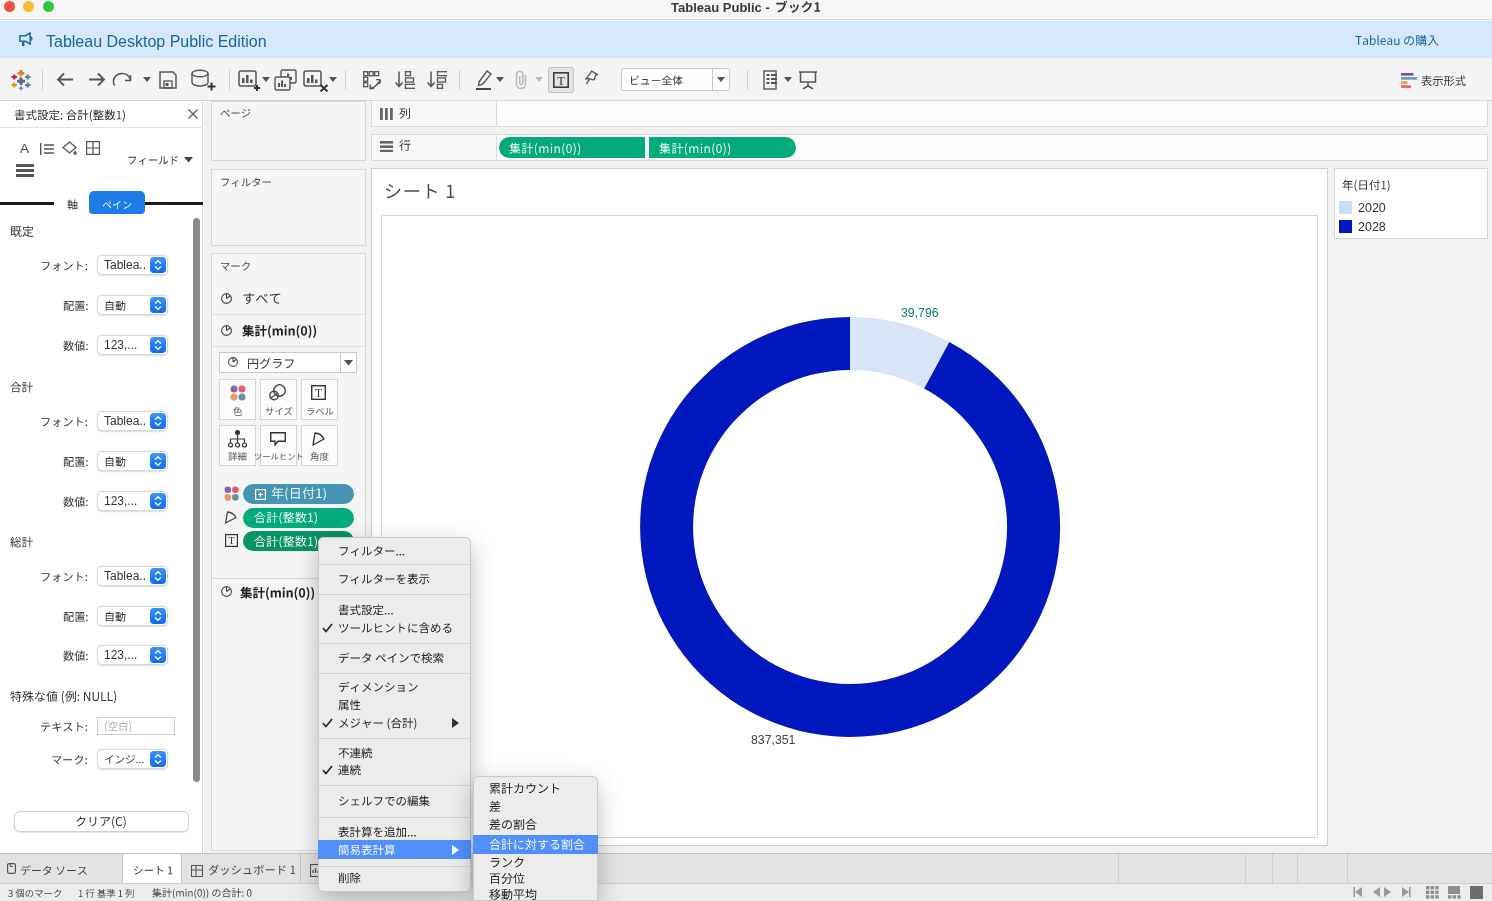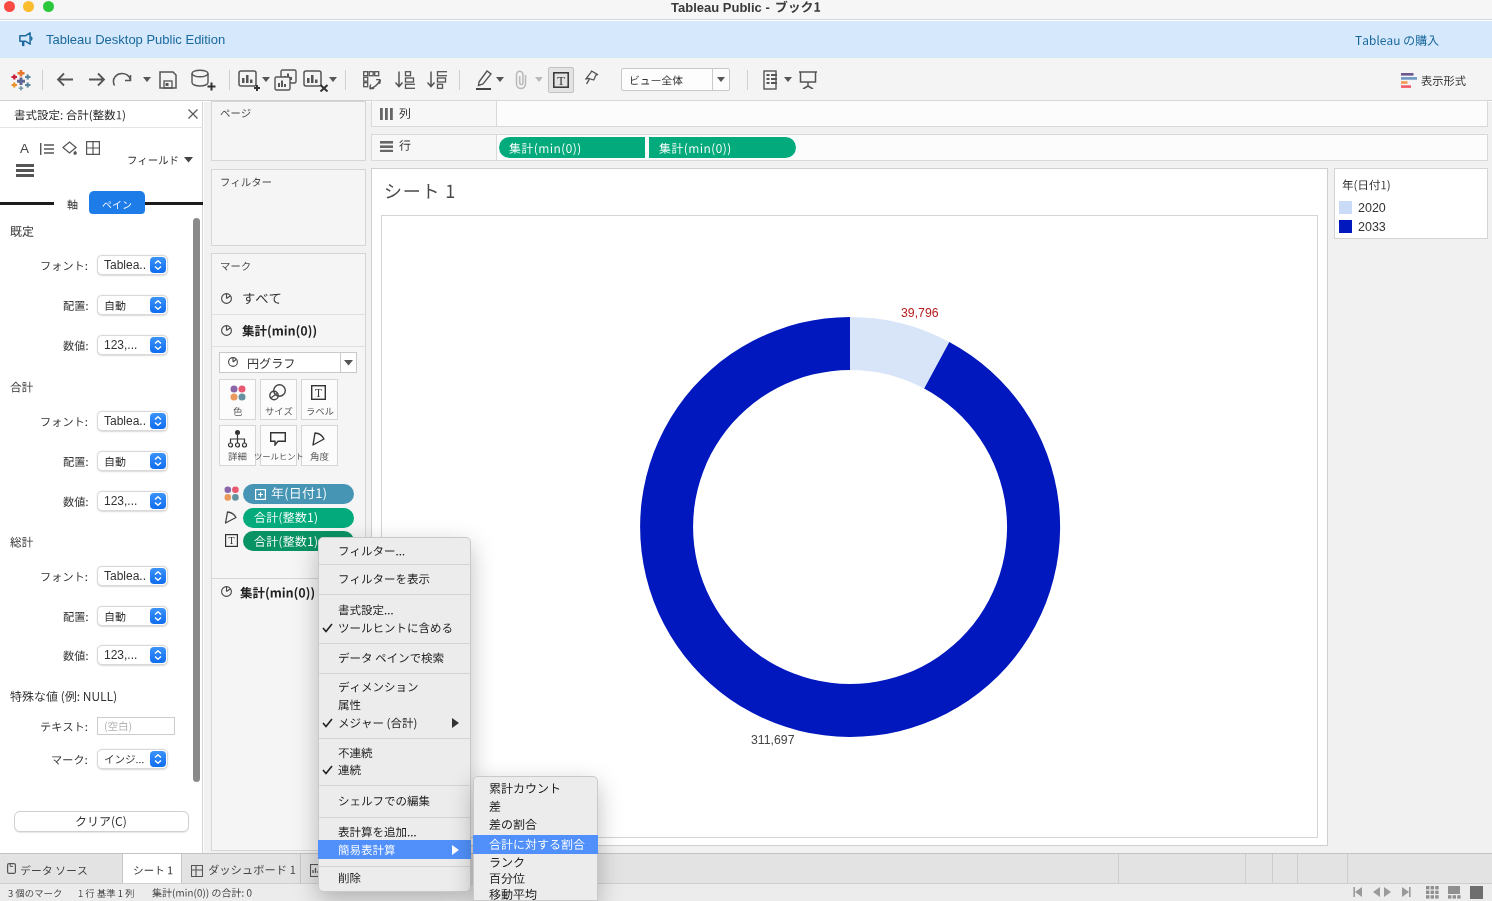--- a/index.html
+++ b/index.html
@@ -14,21 +14,21 @@
 <div style="position:absolute;left:671.024px;top:1px;font-size:13px;color:#3a3a3a;font-weight:700;white-space:nowrap;">Tableau Public -&nbsp;</div>
 <svg style="position:absolute;left:775.0px;top:-2.8px;overflow:visible" width="46" height="19">
       <path transform="translate(0,14.8)" d="M9.7 -10.8Q9.9 -10.5 10.1 -10.2Q10.3 -9.9 10.4 -9.6Q10.6 -9.3 10.7 -9.1L9.6 -8.7Q9.5 -8.9 9.3 -9.2Q9.2 -9.5 9 -9.8Q8.8 -10.1 8.7 -10.4ZM11.5 -11.1Q11.7 -10.9 11.9 -10.6Q12.1 -10.3 12.2 -10Q12.4 -9.7 12.5 -9.4L11.5 -9Q11.3 -9.4 11 -9.8Q10.7 -10.3 10.4 -10.7ZM11 -8.4Q11 -8.2 10.9 -7.9Q10.8 -7.7 10.8 -7.5Q10.6 -7 10.5 -6.4Q10.3 -5.8 10.1 -5.2Q9.9 -4.6 9.5 -4Q9.2 -3.4 8.8 -2.8Q8.3 -2.1 7.5 -1.4Q6.7 -0.7 5.8 -0.2Q4.8 0.3 3.7 0.7L2.3 -0.8Q3.6 -1.1 4.5 -1.6Q5.4 -2 6.1 -2.6Q6.8 -3.2 7.3 -3.8Q7.7 -4.4 8 -5Q8.3 -5.6 8.5 -6.3Q8.7 -6.9 8.8 -7.4Q8.6 -7.4 8.2 -7.4Q7.7 -7.4 7.1 -7.4Q6.6 -7.4 5.9 -7.4Q5.2 -7.4 4.6 -7.4Q4 -7.4 3.6 -7.4Q3.1 -7.4 2.9 -7.4Q2.4 -7.4 2 -7.4Q1.6 -7.4 1.3 -7.4V-9.2Q1.5 -9.2 1.8 -9.1Q2.1 -9.1 2.4 -9.1Q2.6 -9.1 2.9 -9.1Q3.1 -9.1 3.4 -9.1Q3.8 -9.1 4.3 -9.1Q4.8 -9.1 5.4 -9.1Q5.9 -9.1 6.4 -9.1Q7 -9.1 7.5 -9.1Q7.9 -9.1 8.3 -9.1Q8.6 -9.1 8.8 -9.1Q9 -9.1 9.2 -9.1Q9.5 -9.1 9.8 -9.2Z M19.3 -7.6Q19.4 -7.4 19.5 -7Q19.6 -6.6 19.8 -6.2Q20 -5.8 20.1 -5.4Q20.2 -5 20.3 -4.8L18.8 -4.3Q18.7 -4.5 18.6 -4.9Q18.5 -5.2 18.3 -5.7Q18.2 -6.1 18 -6.5Q17.9 -6.8 17.7 -7.1ZM24 -6.7Q23.9 -6.4 23.8 -6.1Q23.7 -5.9 23.7 -5.7Q23.4 -4.8 23 -3.8Q22.6 -2.8 21.9 -2Q21 -0.8 19.9 -0Q18.8 0.8 17.7 1.2L16.3 -0.2Q17 -0.4 17.8 -0.7Q18.6 -1.1 19.3 -1.7Q20 -2.2 20.6 -2.9Q21 -3.4 21.3 -4.1Q21.7 -4.8 21.9 -5.6Q22.1 -6.5 22.2 -7.2ZM16.3 -6.9Q16.4 -6.7 16.6 -6.3Q16.7 -5.9 16.9 -5.5Q17.1 -5.1 17.2 -4.7Q17.4 -4.3 17.5 -4L15.9 -3.4Q15.8 -3.7 15.7 -4.1Q15.6 -4.5 15.4 -4.9Q15.2 -5.4 15 -5.8Q14.9 -6.2 14.8 -6.4Z M37.1 -8Q37 -7.8 36.9 -7.5Q36.8 -7.3 36.7 -7Q36.5 -6.5 36.2 -5.8Q35.9 -5 35.5 -4.3Q35 -3.5 34.5 -2.8Q33.5 -1.7 32.3 -0.8Q31.1 0.1 29.3 0.8L27.8 -0.5Q29.1 -0.9 30 -1.4Q31 -1.9 31.7 -2.5Q32.4 -3 32.9 -3.7Q33.4 -4.2 33.8 -4.8Q34.1 -5.4 34.4 -6.1Q34.7 -6.7 34.8 -7.2H30.4L31 -8.6Q31.2 -8.6 31.6 -8.6Q32 -8.6 32.4 -8.6Q32.9 -8.6 33.4 -8.6Q33.9 -8.6 34.2 -8.6Q34.6 -8.6 34.7 -8.6Q35 -8.6 35.3 -8.7Q35.6 -8.7 35.8 -8.8ZM32.9 -10Q32.7 -9.7 32.5 -9.3Q32.3 -8.9 32.2 -8.7Q31.7 -7.9 31.1 -7.1Q30.5 -6.3 29.6 -5.5Q28.8 -4.7 27.9 -4.1L26.5 -5.1Q27.3 -5.7 28 -6.2Q28.6 -6.8 29.1 -7.3Q29.6 -7.8 29.9 -8.4Q30.2 -8.9 30.5 -9.3Q30.6 -9.5 30.8 -9.9Q31 -10.3 31.1 -10.6Z M39.4 0V-1.5H41.5V-7.5H39.8V-8.7Q40.5 -8.8 41 -9Q41.5 -9.2 42 -9.5H43.4V-1.5H45.1V0Z" fill="#3a3a3a"></path>
     </svg>
 <div style="position:absolute;left:0;top:21px;width:1492px;height:37px;background:#d6e8fb"></div>
 <svg style="position:absolute;left:19px;top:32px;" width="14" height="15" viewBox="0 0 14 15">
       <path d="M0.9 3.8 h5.4 l4.8 -3 v11.4 l-4.8 -3 h-5.4 z" stroke="#1a699e" stroke-width="1.5" fill="none" stroke-linejoin="round"></path>
       <path d="M11.8 4.8 c1.5 0.9 1.5 2.6 0 3.5" stroke="#1a699e" stroke-width="1.4" fill="none"></path>
       <path d="M3 9.2 v4.9 h2.4 v-4.9" fill="#1a699e"></path>
     </svg>
-<div style="position:absolute;left:46px;top:33px;font-size:13px;color:#1a699e;font-weight:400;white-space:nowrap;">Tableau Desktop Public Edition</div>
+<div style="position:absolute;left:46px;top:33px;font-size:16px;color:#1a699e;font-weight:400;white-space:nowrap;">Tableau Desktop Public Edition</div>
 <svg style="position:absolute;left:1355.0px;top:31.1px;overflow:visible" width="84" height="18">
       <path transform="translate(0,13.9)" d="M3 0V-7.9H0.4V-8.8H6.8V-7.9H4.2V0Z M9.8 0.2Q9.3 0.2 8.8 -0.1Q8.4 -0.3 8.1 -0.7Q7.9 -1.1 7.9 -1.7Q7.9 -2.8 8.8 -3.3Q9.8 -3.9 11.9 -4.1Q11.9 -4.5 11.8 -4.9Q11.7 -5.3 11.4 -5.5Q11.1 -5.8 10.5 -5.8Q10 -5.8 9.5 -5.6Q9 -5.3 8.6 -5.1L8.2 -5.8Q8.5 -6 8.9 -6.2Q9.3 -6.4 9.7 -6.6Q10.2 -6.7 10.7 -6.7Q11.5 -6.7 12 -6.3Q12.5 -6 12.8 -5.4Q13 -4.8 13 -4V0H12.1L12 -0.8H12Q11.5 -0.4 10.9 -0.1Q10.4 0.2 9.8 0.2ZM10.1 -0.7Q10.6 -0.7 11 -0.9Q11.4 -1.2 11.9 -1.6V-3.4Q10.8 -3.3 10.2 -3.1Q9.5 -2.8 9.2 -2.5Q9 -2.2 9 -1.8Q9 -1.2 9.3 -1Q9.6 -0.7 10.1 -0.7Z M17.9 0.2Q17.5 0.2 17 -0.1Q16.5 -0.3 16.1 -0.7H16L15.9 0H15V-9.6H16.2V-6.9L16.1 -5.8Q16.5 -6.2 17.1 -6.4Q17.6 -6.7 18.2 -6.7Q19 -6.7 19.6 -6.3Q20.1 -5.9 20.4 -5.1Q20.7 -4.4 20.7 -3.4Q20.7 -2.3 20.3 -1.5Q19.9 -0.7 19.3 -0.3Q18.7 0.2 17.9 0.2ZM17.7 -0.8Q18.3 -0.8 18.7 -1.1Q19.1 -1.4 19.4 -2Q19.6 -2.5 19.6 -3.3Q19.6 -4.1 19.4 -4.6Q19.3 -5.2 18.9 -5.5Q18.5 -5.8 17.9 -5.8Q17.5 -5.8 17 -5.5Q16.6 -5.3 16.2 -4.9V-1.4Q16.6 -1.1 17 -0.9Q17.4 -0.8 17.7 -0.8Z M23.6 0.2Q23.2 0.2 23 -0Q22.7 -0.2 22.6 -0.5Q22.5 -0.8 22.5 -1.3V-9.6H23.6V-1.2Q23.6 -1 23.7 -0.9Q23.7 -0.8 23.9 -0.8Q23.9 -0.8 24 -0.8Q24 -0.8 24.1 -0.8L24.3 0.1Q24.1 0.1 24 0.1Q23.8 0.2 23.6 0.2Z M28.5 0.2Q27.6 0.2 26.9 -0.3Q26.2 -0.7 25.8 -1.4Q25.4 -2.2 25.4 -3.3Q25.4 -4.1 25.6 -4.7Q25.9 -5.3 26.3 -5.8Q26.7 -6.2 27.2 -6.5Q27.8 -6.7 28.3 -6.7Q29.1 -6.7 29.7 -6.3Q30.3 -5.9 30.6 -5.2Q30.9 -4.6 30.9 -3.6Q30.9 -3.4 30.9 -3.3Q30.9 -3.1 30.9 -3H26.5Q26.5 -2.3 26.8 -1.8Q27.1 -1.3 27.5 -1Q28 -0.7 28.6 -0.7Q29.1 -0.7 29.5 -0.9Q29.9 -1 30.3 -1.2L30.6 -0.5Q30.2 -0.2 29.7 -0Q29.2 0.2 28.5 0.2ZM26.5 -3.8H30Q30 -4.8 29.5 -5.3Q29.1 -5.8 28.3 -5.8Q27.9 -5.8 27.5 -5.6Q27.1 -5.3 26.8 -4.9Q26.5 -4.4 26.5 -3.8Z M34 0.2Q33.5 0.2 33 -0.1Q32.6 -0.3 32.4 -0.7Q32.1 -1.1 32.1 -1.7Q32.1 -2.8 33.1 -3.3Q34 -3.9 36.1 -4.1Q36.1 -4.5 36 -4.9Q35.9 -5.3 35.6 -5.5Q35.3 -5.8 34.8 -5.8Q34.2 -5.8 33.7 -5.6Q33.2 -5.3 32.8 -5.1L32.4 -5.8Q32.7 -6 33.1 -6.2Q33.5 -6.4 34 -6.6Q34.4 -6.7 35 -6.7Q35.7 -6.7 36.2 -6.3Q36.7 -6 37 -5.4Q37.2 -4.8 37.2 -4V0H36.3L36.2 -0.8H36.2Q35.7 -0.4 35.2 -0.1Q34.6 0.2 34 0.2ZM34.3 -0.7Q34.8 -0.7 35.2 -0.9Q35.7 -1.2 36.1 -1.6V-3.4Q35 -3.3 34.4 -3.1Q33.7 -2.8 33.5 -2.5Q33.2 -2.2 33.2 -1.8Q33.2 -1.2 33.5 -1Q33.9 -0.7 34.3 -0.7Z M41.2 0.2Q40.2 0.2 39.7 -0.5Q39.2 -1.1 39.2 -2.4V-6.5H40.3V-2.5Q40.3 -1.6 40.6 -1.2Q40.9 -0.8 41.5 -0.8Q42 -0.8 42.4 -1.1Q42.8 -1.3 43.3 -1.9V-6.5H44.4V0H43.5L43.4 -1H43.3Q42.9 -0.5 42.4 -0.2Q41.9 0.2 41.2 0.2Z M54.9 -8.2Q54.8 -7.3 54.6 -6.2Q54.4 -5.2 54.1 -4.3Q53.8 -3 53.3 -2.2Q52.9 -1.4 52.4 -0.9Q51.9 -0.5 51.3 -0.5Q50.8 -0.5 50.3 -0.9Q49.8 -1.3 49.5 -2Q49.2 -2.7 49.2 -3.7Q49.2 -4.7 49.6 -5.6Q50 -6.5 50.7 -7.1Q51.4 -7.8 52.4 -8.2Q53.4 -8.6 54.4 -8.6Q55.5 -8.6 56.3 -8.3Q57.2 -7.9 57.8 -7.3Q58.4 -6.7 58.7 -5.9Q59 -5.1 59 -4.2Q59 -2.9 58.5 -2Q58 -1 57 -0.4Q56 0.2 54.5 0.4L54 -0.5Q54.3 -0.6 54.5 -0.6Q54.8 -0.6 55 -0.7Q55.6 -0.8 56.1 -1.1Q56.7 -1.4 57.1 -1.8Q57.5 -2.2 57.8 -2.9Q58.1 -3.5 58.1 -4.2Q58.1 -5 57.8 -5.6Q57.6 -6.2 57.1 -6.7Q56.6 -7.2 56 -7.5Q55.3 -7.7 54.4 -7.7Q53.4 -7.7 52.6 -7.4Q51.9 -7 51.3 -6.4Q50.7 -5.9 50.4 -5.2Q50.1 -4.5 50.1 -3.8Q50.1 -3.1 50.3 -2.6Q50.5 -2.1 50.8 -1.9Q51.1 -1.6 51.4 -1.6Q51.7 -1.6 52 -1.9Q52.3 -2.2 52.6 -2.8Q52.9 -3.5 53.2 -4.5Q53.4 -5.3 53.6 -6.3Q53.8 -7.3 53.9 -8.2Z M65 -9H71.4V-8.4H65ZM64.8 -6.2H71.6V-5.5H64.8ZM64.7 -1.7H71.7V-1H64.7ZM65.4 -7.6H71.2V-7H65.4ZM66.5 -10.1H67.3V-5.9H66.5ZM69.1 -10.1H69.9V-5.9H69.1ZM67.8 -5.9H68.6V-1.5H67.8ZM70.1 -4.8H71V0Q71 0.4 70.9 0.5Q70.8 0.7 70.5 0.8Q70.3 0.9 69.9 0.9Q69.4 0.9 68.8 0.9Q68.8 0.8 68.7 0.6Q68.6 0.4 68.5 0.2Q69 0.2 69.4 0.2Q69.8 0.2 69.9 0.2Q70 0.2 70.1 0.2Q70.1 0.1 70.1 0ZM65.5 -4.8H70.5V-4.1H66.3V1H65.5ZM65.9 -3.2H70.5V-2.6H65.9ZM61.7 -1.8 62.5 -1.6Q62.3 -0.9 62 -0.2Q61.6 0.5 61.2 1Q61.1 0.9 61 0.8Q60.9 0.7 60.8 0.6Q60.6 0.5 60.5 0.5Q60.9 0.1 61.2 -0.6Q61.6 -1.2 61.7 -1.8ZM63.2 -1.5 63.9 -1.8Q64.2 -1.4 64.5 -0.9Q64.8 -0.3 64.9 0L64.2 0.4Q64.1 0.1 64 -0.2Q63.8 -0.5 63.6 -0.9Q63.4 -1.2 63.2 -1.5ZM61.9 -6.6V-5.1H63.7V-6.6ZM61.9 -4.4V-2.8H63.7V-4.4ZM61.9 -8.9V-7.3H63.7V-8.9ZM61.1 -9.6H64.5V-2.1H61.1Z M74.9 -9.3H78.3V-8.4H74.9ZM77.8 -9.3H78.7Q78.7 -8.8 78.8 -8.1Q78.8 -7.4 79 -6.6Q79.1 -5.7 79.5 -4.8Q79.8 -4 80.3 -3.1Q80.9 -2.2 81.7 -1.4Q82.6 -0.5 83.7 0.2Q83.7 0.2 83.5 0.4Q83.4 0.5 83.2 0.7Q83.1 0.8 83 0.9Q81.8 0.2 81 -0.7Q80.1 -1.6 79.5 -2.5Q79 -3.5 78.6 -4.5Q78.3 -5.4 78.1 -6.3Q77.9 -7.2 77.9 -8Q77.8 -8.8 77.8 -9.3ZM77.5 -7 78.5 -6.8Q78.1 -5 77.4 -3.5Q76.7 -2.1 75.7 -1Q74.7 0.2 73.4 0.9Q73.3 0.8 73.2 0.7Q73 0.6 72.9 0.4Q72.7 0.3 72.6 0.2Q74.6 -0.8 75.8 -2.6Q76.9 -4.5 77.5 -7Z" fill="#1a699e"></path>
     </svg>
 <div style="position:absolute;left:0;top:58px;width:1492px;height:43px;background:#f4f4f4;border-bottom:1px solid #d0d0d0"></div>
 <div style="position:absolute;left:0;top:102px;width:203px;height:753px;background:#fff;border-right:1px solid #d4d4d4"></div>
 <div style="position:absolute;left:204px;top:102px;width:167px;height:753px;background:#f1f1f1"></div>
 <div style="position:absolute;left:371px;top:102px;width:959px;height:753px;background:#f1f1f1"></div>
 <div style="position:absolute;left:1329px;top:102px;width:163px;height:753px;background:#f1f1f1"></div>
 <div style="position:absolute;left:371px;top:100px;width:1117px;height:27px;background:#fcfcfc;border:1px solid #d9d9d9"></div>
 <div style="position:absolute;left:371px;top:100px;width:126px;height:27px;background:#f7f7f7;border:1px solid #d9d9d9"></div>
@@ -64,30 +64,30 @@
     </svg>
 <div style="position:absolute;left:371px;top:168px;width:957px;height:678px;background:#fff;border:1px solid #cfcfcf"></div>
 <svg style="position:absolute;left:384.0px;top:176.6px;overflow:visible" width="72" height="27">
       <path transform="translate(0,20.9)" d="M5.4 -13.8Q5.8 -13.6 6.4 -13.3Q6.9 -12.9 7.5 -12.5Q8 -12.2 8.5 -11.8Q9 -11.5 9.3 -11.3L8.5 -10.1Q8.2 -10.3 7.7 -10.6Q7.2 -11 6.6 -11.3Q6.1 -11.7 5.5 -12.1Q5 -12.4 4.6 -12.6ZM2.7 -1Q3.7 -1.1 4.8 -1.4Q5.8 -1.7 6.8 -2.1Q7.8 -2.5 8.7 -3.1Q10.2 -3.9 11.5 -5Q12.8 -6 13.8 -7.2Q14.8 -8.4 15.6 -9.6L16.4 -8.2Q15.3 -6.4 13.5 -4.7Q11.7 -3 9.5 -1.7Q8.6 -1.2 7.5 -0.8Q6.5 -0.3 5.4 0Q4.4 0.3 3.5 0.5ZM2.7 -9.8Q3.1 -9.6 3.7 -9.2Q4.2 -8.9 4.8 -8.6Q5.4 -8.2 5.9 -7.9Q6.4 -7.6 6.7 -7.3L5.8 -6.1Q5.5 -6.3 5 -6.7Q4.5 -7 3.9 -7.4Q3.4 -7.7 2.8 -8Q2.3 -8.4 1.9 -8.5Z M20.6 -7.8Q20.9 -7.8 21.3 -7.7Q21.7 -7.7 22.2 -7.7Q22.7 -7.7 23.1 -7.7Q23.4 -7.7 24 -7.7Q24.6 -7.7 25.4 -7.7Q26.3 -7.7 27.2 -7.7Q28.1 -7.7 29 -7.7Q29.9 -7.7 30.7 -7.7Q31.5 -7.7 32.1 -7.7Q32.7 -7.7 33 -7.7Q33.7 -7.7 34.2 -7.7Q34.7 -7.8 34.9 -7.8V-6Q34.7 -6 34.1 -6.1Q33.6 -6.1 33 -6.1Q32.7 -6.1 32.1 -6.1Q31.5 -6.1 30.7 -6.1Q29.9 -6.1 29 -6.1Q28.1 -6.1 27.2 -6.1Q26.3 -6.1 25.5 -6.1Q24.6 -6.1 24 -6.1Q23.4 -6.1 23.1 -6.1Q22.4 -6.1 21.7 -6.1Q21.1 -6.1 20.6 -6Z M43.7 -1.6Q43.7 -1.8 43.7 -2.6Q43.7 -3.4 43.7 -4.4Q43.7 -5.5 43.7 -6.6Q43.7 -7.8 43.7 -8.9Q43.7 -10 43.7 -10.8Q43.7 -11.7 43.7 -12.1Q43.7 -12.4 43.6 -13Q43.6 -13.5 43.5 -13.9H45.3Q45.2 -13.5 45.2 -13Q45.2 -12.5 45.2 -12.1Q45.2 -11.4 45.2 -10.4Q45.2 -9.4 45.2 -8.3Q45.2 -7.2 45.2 -6.1Q45.2 -5 45.2 -4.1Q45.2 -3.1 45.2 -2.5Q45.2 -1.8 45.2 -1.6Q45.2 -1.3 45.2 -0.9Q45.2 -0.5 45.2 -0.2Q45.3 0.2 45.3 0.5H43.5Q43.6 0.1 43.6 -0.5Q43.7 -1.1 43.7 -1.6ZM44.9 -9.2Q45.7 -8.9 46.8 -8.6Q47.9 -8.2 49 -7.8Q50.1 -7.4 51.1 -7Q52.1 -6.5 52.8 -6.2L52.2 -4.6Q51.5 -5.1 50.5 -5.5Q49.5 -5.9 48.5 -6.3Q47.5 -6.7 46.5 -7.1Q45.6 -7.4 44.9 -7.6Z M62.8 0V-1.4H65.8V-11.2H63.4V-12.3Q64.3 -12.4 64.9 -12.7Q65.6 -12.9 66.1 -13.2H67.4V-1.4H70.1V0Z" fill="#4a4a4a"></path>
     </svg>
 <div style="position:absolute;left:381px;top:214.5px;width:937px;height:623px;background:#fff;border:1px solid #d4d4d4"></div>
 <svg style="position:absolute;left:0;top:0" width="1492" height="901" viewBox="0 0 1492 901">
       <path d="M850 317 A210 210 0 0 1 949.3 341.9 L924.2 388.6 A157 157 0 0 0 850 370 Z" fill="#d8e4f8"></path>
       <path d="M949.3 341.9 A210 210 0 1 1 850 317 L850 370 A157 157 0 1 0 924.2 388.6 Z" fill="#0118be"></path>
     </svg>
-<div style="position:absolute;left:901px;top:306px;font-size:12.3px;color:#b91c1c;font-weight:400;white-space:nowrap;">39,796</div>
-<div style="position:absolute;left:751px;top:733px;font-size:12.3px;color:#444;font-weight:400;white-space:nowrap;">311,697</div>
+<div style="position:absolute;left:901px;top:306px;font-size:12.3px;color:#0f766e;font-weight:400;white-space:nowrap;">39,796</div>
+<div style="position:absolute;left:751px;top:733px;font-size:12.3px;color:#444;font-weight:400;white-space:nowrap;">837,351</div>
 <div style="position:absolute;left:1334px;top:168px;width:154px;height:71px;background:#fff;border:1px solid #d4d4d4"></div>
 <svg style="position:absolute;left:1342.0px;top:175.7px;overflow:visible" width="49" height="17">
       <path transform="translate(0,13.3)" d="M3.2 -9.7 4.1 -9.5Q3.7 -8.6 3.3 -7.8Q2.9 -7 2.4 -6.4Q1.9 -5.7 1.3 -5.2Q1.2 -5.2 1.1 -5.3Q1 -5.4 0.8 -5.5Q0.7 -5.6 0.6 -5.7Q1.1 -6.2 1.6 -6.8Q2.1 -7.4 2.5 -8.2Q2.9 -8.9 3.2 -9.7ZM3 -8.3H10.4V-7.4H2.6ZM2.4 -5.7H10.2V-4.9H3.3V-2.1H2.4ZM0.6 -2.6H11V-1.7H0.6ZM5.9 -7.8H6.8V0.9H5.9Z M14.2 2.3Q13.5 1 13 -0.5Q12.6 -1.9 12.6 -3.6Q12.6 -5.3 13 -6.7Q13.5 -8.1 14.2 -9.4L14.9 -9.1Q14.2 -7.9 13.8 -6.5Q13.4 -5 13.4 -3.6Q13.4 -2.1 13.8 -0.7Q14.2 0.7 14.9 2Z M17.4 -8.9H25V0.7H24V-8H18.3V0.8H17.4ZM18 -4.9H24.4V-4H18ZM18 -0.8H24.4V0H18Z M30.9 -7.1H37.9V-6.2H30.9ZM35.5 -9.5H36.4V-0.3Q36.4 0.2 36.3 0.5Q36.1 0.7 35.8 0.8Q35.5 0.9 34.8 0.9Q34.2 0.9 33.3 0.9Q33.3 0.8 33.2 0.7Q33.2 0.5 33.1 0.4Q33 0.2 33 0.1Q33.4 0.1 33.9 0.1Q34.4 0.1 34.7 0.1Q35 0.1 35.1 0.1Q35.4 0.1 35.4 0Q35.5 -0.1 35.5 -0.3ZM31.6 -4.7 32.3 -5Q32.6 -4.6 33 -4.1Q33.3 -3.5 33.6 -3.1Q33.9 -2.6 34.1 -2.2L33.3 -1.8Q33.1 -2.2 32.8 -2.6Q32.5 -3.1 32.2 -3.7Q31.9 -4.2 31.6 -4.7ZM29 -6.5 29.9 -7.4V-7.4V0.9H29ZM30.3 -9.6 31.1 -9.3Q30.7 -8.3 30.2 -7.4Q29.7 -6.4 29.1 -5.5Q28.5 -4.7 27.9 -4Q27.8 -4.2 27.7 -4.3Q27.6 -4.5 27.5 -4.6Q27.4 -4.8 27.3 -4.9Q27.9 -5.5 28.5 -6.2Q29 -7 29.5 -7.8Q29.9 -8.7 30.3 -9.6Z M39.4 0V-0.9H41.3V-7.2H39.8V-7.8Q40.3 -7.9 40.8 -8.1Q41.2 -8.2 41.5 -8.4H42.3V-0.9H44V0Z M45.9 2.3 45.3 2Q46 0.7 46.4 -0.7Q46.7 -2.1 46.7 -3.6Q46.7 -5 46.4 -6.5Q46 -7.9 45.3 -9.1L45.9 -9.4Q46.7 -8.1 47.2 -6.7Q47.6 -5.3 47.6 -3.6Q47.6 -1.9 47.2 -0.5Q46.7 1 45.9 2.3Z" fill="#333"></path>
     </svg>
 <div style="position:absolute;left:1339px;top:201px;width:13px;height:13px;background:#c9dbf6"></div>
 <div style="position:absolute;left:1339px;top:220px;width:13px;height:13px;background:#0118be"></div>
 <div style="position:absolute;left:1358px;top:201px;font-size:12.5px;color:#333;font-weight:400;white-space:nowrap;">2020</div>
-<div style="position:absolute;left:1358px;top:220px;font-size:12.5px;color:#333;font-weight:400;white-space:nowrap;">2033</div>
+<div style="position:absolute;left:1358px;top:220px;font-size:12.5px;color:#333;font-weight:400;white-space:nowrap;">2028</div>
 <div style="position:absolute;left:0;top:853px;width:1492px;height:30px;background:#e3e3e3;border-top:1px solid #c3c3c3"></div>
 <div style="position:absolute;left:0;top:883px;width:1492px;height:18px;background:#ececec;border-top:1px solid #cfcfcf"></div>
 <div style="position:absolute;left:122px;top:854px;width:60px;height:29px;background:#fff;border-left:1px solid #c6c6c6;border-right:1px solid #c6c6c6"></div>
 <svg style="position:absolute;left:7px;top:863px;" width="9" height="11" viewBox="0 0 9 11">
       <rect x="0.6" y="0.6" width="7.8" height="9.8" rx="1.5" stroke="#555" fill="none" stroke-width="1.2"></rect>
       <path d="M3.2 0.6 V3.4 H6" stroke="#555" fill="none" stroke-width="1"></path>
     </svg>
 <svg style="position:absolute;left:20.0px;top:861.9px;overflow:visible" width="68" height="16">
       <path transform="translate(0,12.6)" d="M2.2 -8Q2.5 -7.9 2.7 -7.9Q2.9 -7.9 3.2 -7.9Q3.4 -7.9 3.8 -7.9Q4.2 -7.9 4.6 -7.9Q5.1 -7.9 5.6 -7.9Q6 -7.9 6.4 -7.9Q6.8 -7.9 7 -7.9Q7.2 -7.9 7.5 -7.9Q7.8 -7.9 8 -8V-7.1Q7.7 -7.1 7.5 -7.1Q7.2 -7.1 7 -7.1Q6.8 -7.1 6.4 -7.1Q6 -7.1 5.6 -7.1Q5.1 -7.1 4.6 -7.1Q4.2 -7.1 3.8 -7.1Q3.4 -7.1 3.2 -7.1Q2.9 -7.1 2.7 -7.1Q2.4 -7.1 2.2 -7.1ZM0.9 -5.2Q1.1 -5.2 1.4 -5.2Q1.6 -5.2 1.9 -5.2Q2 -5.2 2.4 -5.2Q2.8 -5.2 3.4 -5.2Q4.1 -5.2 4.8 -5.2Q5.5 -5.2 6.1 -5.2Q6.8 -5.2 7.5 -5.2Q8.1 -5.2 8.5 -5.2Q8.9 -5.2 9 -5.2Q9.2 -5.2 9.4 -5.2Q9.7 -5.2 9.9 -5.2V-4.3Q9.7 -4.3 9.4 -4.3Q9.2 -4.3 9 -4.3Q8.9 -4.3 8.5 -4.3Q8.1 -4.3 7.5 -4.3Q6.8 -4.3 6.1 -4.3Q5.5 -4.3 4.8 -4.3Q4.1 -4.3 3.4 -4.3Q2.8 -4.3 2.4 -4.3Q2 -4.3 1.9 -4.3Q1.6 -4.3 1.4 -4.3Q1.1 -4.3 0.9 -4.3ZM6 -4.8Q6 -3.8 5.9 -2.9Q5.8 -2 5.4 -1.4Q5.2 -1 4.9 -0.6Q4.5 -0.3 4.1 0.1Q3.7 0.4 3.2 0.6L2.4 0Q3.1 -0.2 3.6 -0.7Q4.2 -1.1 4.5 -1.6Q4.9 -2.3 5 -3.1Q5.1 -3.9 5.1 -4.8ZM8.6 -8.9Q8.7 -8.7 8.9 -8.4Q9 -8.1 9.2 -7.9Q9.3 -7.6 9.5 -7.4L8.9 -7.1Q8.7 -7.4 8.4 -7.9Q8.2 -8.3 8 -8.6ZM9.8 -9.3Q9.9 -9.1 10.1 -8.8Q10.2 -8.5 10.4 -8.3Q10.6 -8 10.7 -7.8L10.1 -7.5Q9.9 -7.9 9.7 -8.3Q9.4 -8.7 9.2 -9Z M12 -4.7Q12.2 -4.7 12.4 -4.7Q12.7 -4.7 12.9 -4.7Q13.2 -4.7 13.5 -4.7Q13.7 -4.7 14.1 -4.7Q14.4 -4.7 14.9 -4.7Q15.4 -4.7 16 -4.7Q16.5 -4.7 17.1 -4.7Q17.6 -4.7 18.1 -4.7Q18.6 -4.7 19 -4.7Q19.3 -4.7 19.5 -4.7Q19.9 -4.7 20.2 -4.7Q20.5 -4.7 20.7 -4.7V-3.7Q20.5 -3.7 20.2 -3.7Q19.9 -3.7 19.5 -3.7Q19.3 -3.7 19 -3.7Q18.6 -3.7 18.1 -3.7Q17.6 -3.7 17.1 -3.7Q16.5 -3.7 16 -3.7Q15.4 -3.7 14.9 -3.7Q14.4 -3.7 14.1 -3.7Q13.7 -3.7 13.5 -3.7Q13.1 -3.7 12.7 -3.7Q12.3 -3.7 12 -3.7Z M26.3 -5Q26.8 -4.7 27.4 -4.3Q28 -3.9 28.6 -3.5Q29.1 -3.2 29.7 -2.8Q30.2 -2.4 30.6 -2L30 -1.3Q29.6 -1.6 29.1 -2Q28.5 -2.5 28 -2.9Q27.4 -3.3 26.8 -3.7Q26.2 -4.1 25.7 -4.4ZM31.3 -7Q31.2 -6.9 31.2 -6.7Q31.1 -6.5 31.1 -6.4Q30.9 -5.8 30.6 -5.2Q30.3 -4.6 30 -3.9Q29.6 -3.3 29.1 -2.7Q28.4 -1.8 27.3 -0.9Q26.2 -0.1 24.6 0.5L23.8 -0.2Q24.8 -0.5 25.7 -1Q26.5 -1.4 27.2 -2Q27.8 -2.6 28.3 -3.1Q28.8 -3.6 29.1 -4.2Q29.5 -4.8 29.7 -5.4Q30 -6 30.1 -6.5H26.1L26.4 -7.3H29.9Q30.1 -7.3 30.3 -7.3Q30.5 -7.4 30.6 -7.4ZM27.6 -8.6Q27.5 -8.3 27.4 -8.1Q27.2 -7.9 27.2 -7.7Q26.8 -7.1 26.3 -6.4Q25.8 -5.7 25.1 -5Q24.4 -4.3 23.5 -3.7L22.8 -4.2Q23.7 -4.8 24.4 -5.5Q25.1 -6.2 25.6 -6.9Q26.1 -7.5 26.3 -8Q26.4 -8.2 26.5 -8.4Q26.6 -8.7 26.7 -8.9Z M38 -0.4Q39.4 -0.9 40.3 -1.8Q41.3 -2.6 41.9 -3.5Q42.5 -4.5 42.8 -5.4Q43.1 -6.3 43.2 -7.1Q43.3 -7.3 43.3 -7.6Q43.3 -7.8 43.3 -8L44.4 -7.8Q44.3 -7.6 44.3 -7.4Q44.2 -7.1 44.2 -7Q44 -6 43.6 -5Q43.3 -4 42.7 -3.1Q42.1 -2.1 41.1 -1.2Q40.2 -0.3 38.8 0.3ZM37.4 -7.8Q37.5 -7.6 37.8 -7.2Q38 -6.7 38.3 -6.3Q38.6 -5.8 38.8 -5.4Q39 -5 39.2 -4.7L38.3 -4.3Q38.1 -4.6 37.9 -5.1Q37.7 -5.5 37.4 -6Q37.1 -6.4 36.9 -6.8Q36.7 -7.2 36.5 -7.4Z M47.2 -4.7Q47.3 -4.7 47.6 -4.7Q47.8 -4.7 48.1 -4.7Q48.4 -4.7 48.7 -4.7Q48.8 -4.7 49.2 -4.7Q49.6 -4.7 50.1 -4.7Q50.6 -4.7 51.1 -4.7Q51.7 -4.7 52.2 -4.7Q52.8 -4.7 53.3 -4.7Q53.7 -4.7 54.1 -4.7Q54.5 -4.7 54.6 -4.7Q55.1 -4.7 55.4 -4.7Q55.6 -4.7 55.8 -4.7V-3.7Q55.7 -3.7 55.3 -3.7Q55 -3.7 54.7 -3.7Q54.5 -3.7 54.1 -3.7Q53.7 -3.7 53.3 -3.7Q52.8 -3.7 52.2 -3.7Q51.7 -3.7 51.1 -3.7Q50.6 -3.7 50.1 -3.7Q49.6 -3.7 49.2 -3.7Q48.8 -3.7 48.7 -3.7Q48.2 -3.7 47.8 -3.7Q47.4 -3.7 47.2 -3.7Z M65.7 -7.3Q65.6 -7.2 65.5 -7.1Q65.4 -6.9 65.4 -6.8Q65.2 -6.3 64.8 -5.6Q64.5 -5 64.1 -4.3Q63.7 -3.7 63.2 -3.2Q62.6 -2.5 61.9 -1.9Q61.2 -1.3 60.4 -0.7Q59.6 -0.2 58.7 0.2L58 -0.5Q58.9 -0.8 59.7 -1.4Q60.5 -1.9 61.3 -2.5Q62 -3.1 62.5 -3.7Q62.9 -4.2 63.3 -4.7Q63.6 -5.2 63.9 -5.8Q64.2 -6.3 64.3 -6.8Q64.2 -6.8 63.9 -6.8Q63.6 -6.8 63.1 -6.8Q62.7 -6.8 62.2 -6.8Q61.7 -6.8 61.3 -6.8Q60.8 -6.8 60.5 -6.8Q60.2 -6.8 60.1 -6.8Q59.9 -6.8 59.7 -6.7Q59.4 -6.7 59.2 -6.7Q59 -6.7 59 -6.7V-7.7Q59.1 -7.7 59.3 -7.7Q59.5 -7.7 59.7 -7.6Q59.9 -7.6 60.1 -7.6Q60.2 -7.6 60.5 -7.6Q60.8 -7.6 61.3 -7.6Q61.7 -7.6 62.2 -7.6Q62.7 -7.6 63.1 -7.6Q63.6 -7.6 63.9 -7.6Q64.2 -7.6 64.3 -7.6Q64.6 -7.6 64.8 -7.7Q65 -7.7 65.1 -7.7ZM63.4 -3.8Q63.8 -3.4 64.3 -3Q64.8 -2.5 65.2 -2Q65.7 -1.6 66.1 -1.1Q66.5 -0.7 66.7 -0.4L66 0.3Q65.6 -0.2 65.1 -0.8Q64.5 -1.4 63.9 -2Q63.3 -2.6 62.7 -3.2Z" fill="#444"></path>
     </svg>

